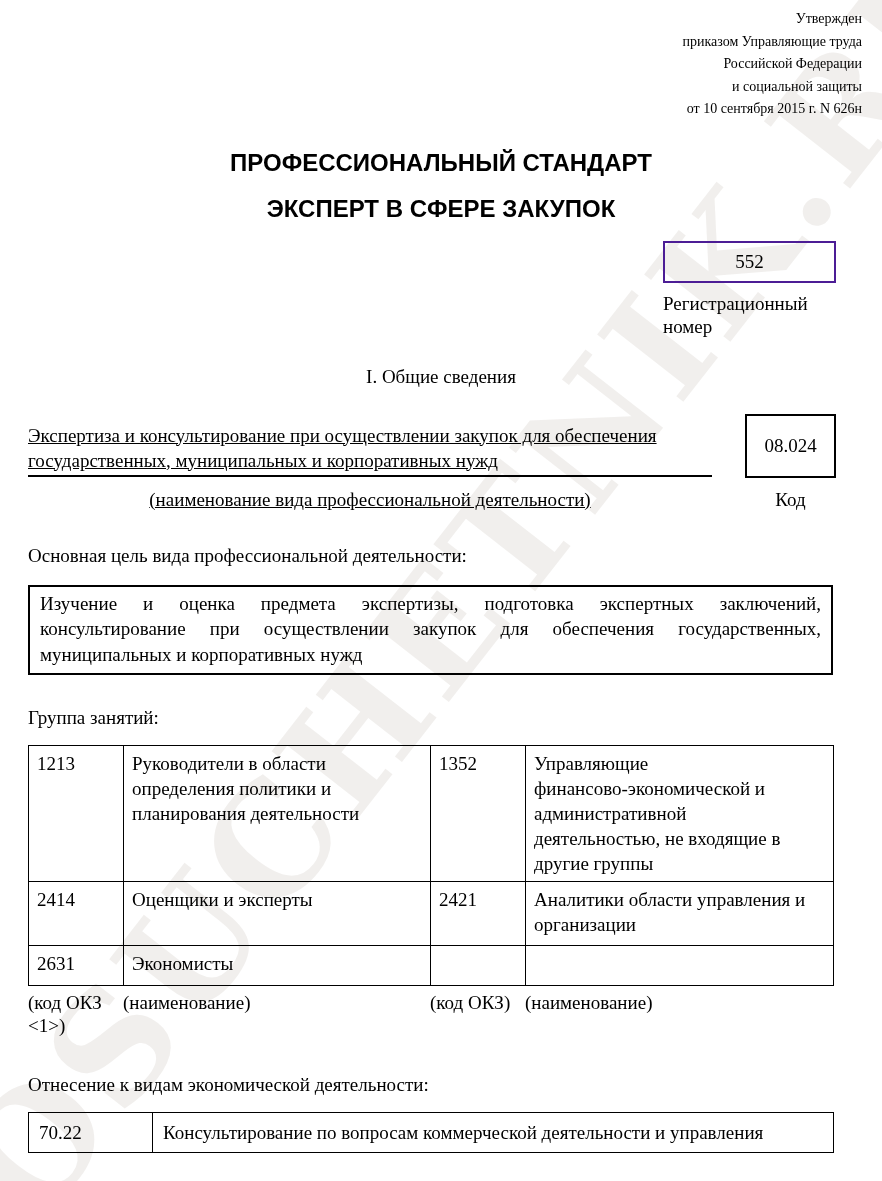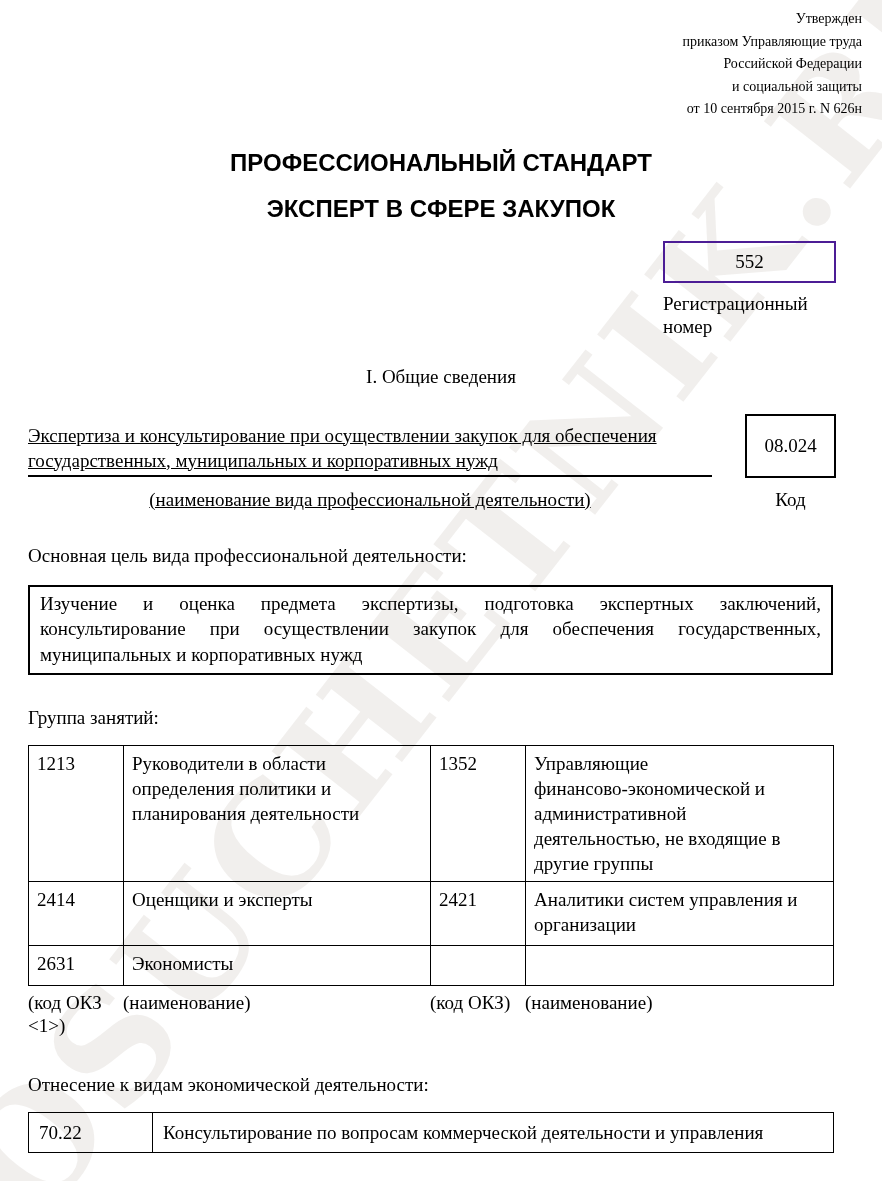--- a/index.html
+++ b/index.html
@@ -121,21 +121,21 @@
         <td>Управляющие
 финансово-экономической и
 административной
 деятельностью, не входящие в
 другие группы</td>
       </tr>
       <tr class="r2">
         <td>2414</td>
         <td>Оценщики и эксперты</td>
         <td>2421</td>
-        <td>Аналитики систем управления и
+        <td>Аналитики области управления и
 организации</td>
       </tr>
       <tr class="r3">
         <td>2631</td>
         <td>Экономисты</td>
         <td></td>
         <td></td>
       </tr>
     </tbody>
       </table>

